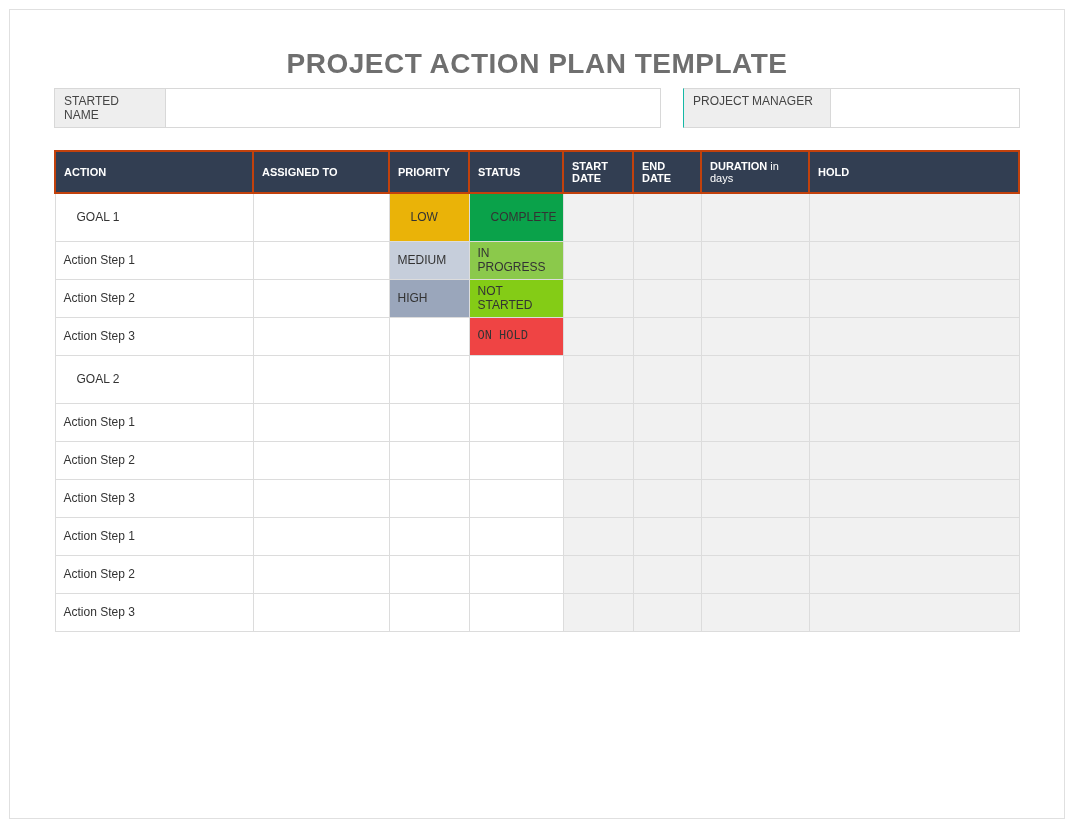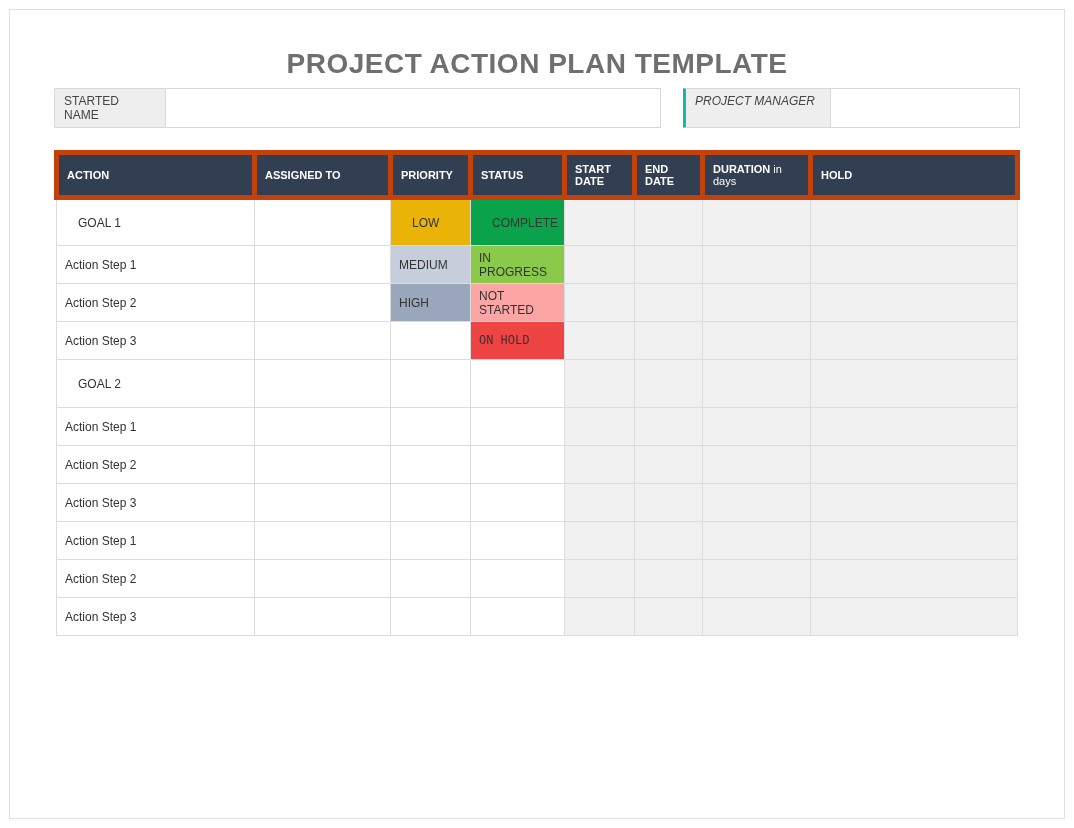--- a/index.html
+++ b/index.html
@@ -42,36 +42,36 @@
   }
   .meta-value {
     border: 1px solid #d8d8d8;
     border-left: none;
     padding: 5px 9px;
     color: #444;
   }
   .meta-label.pn { width: 112px; }
   .meta-value.pn { width: 495px; }
   .meta-gap   { width: 22px; border: none; }
-  .meta-label.pm { width: 148px; border-left:3px solid #14b8a6;font-style:italic;}
+  .meta-label.pm { width: 148px; border-left:1px solid #14b8a6;}
   .meta-value.pm { flex: 1; }
   table {
     margin-top: 22px;
     border-collapse: collapse;
     width: 100%;
     table-layout: fixed;
   }
   th {
     background: #323e52;
     color: #fff;
     font-size: 11px;
     font-weight: 700;
     text-align: left;
     padding: 8px 8px;
-    border: 5px solid #c2410c;
+    border: 2px solid #c2410c;
   }
   th .sub { font-weight: 400; }
   td {
     border: 1px solid #dcdcdc;
     font-size: 12px;
     padding: 0 8px;
     height: 38px;
     vertical-align: middle;
     color: #333;
   }
@@ -144,21 +144,21 @@
             <td style="background: rgb(139, 201, 75);">IN PROGRESS</td>
             <td class="grey"></td>
             <td class="grey"></td>
             <td class="grey"></td>
             <td class="grey"></td>
           </tr>
           <tr>
             <td>Action Step 2</td>
             <td></td>
             <td style="background: rgb(154, 166, 187);">HIGH</td>
-            <td style="background: #fca5a5;">NOT STARTED</td>
+            <td style="background: #84cc16;">NOT STARTED</td>
             <td class="grey"></td>
             <td class="grey"></td>
             <td class="grey"></td>
             <td class="grey"></td>
           </tr>
           <tr>
             <td>Action Step 3</td>
             <td></td>
             <td></td>
             <td style="background: #ef4444; font-family: Liberation Mono, monospace;">ON HOLD</td>

